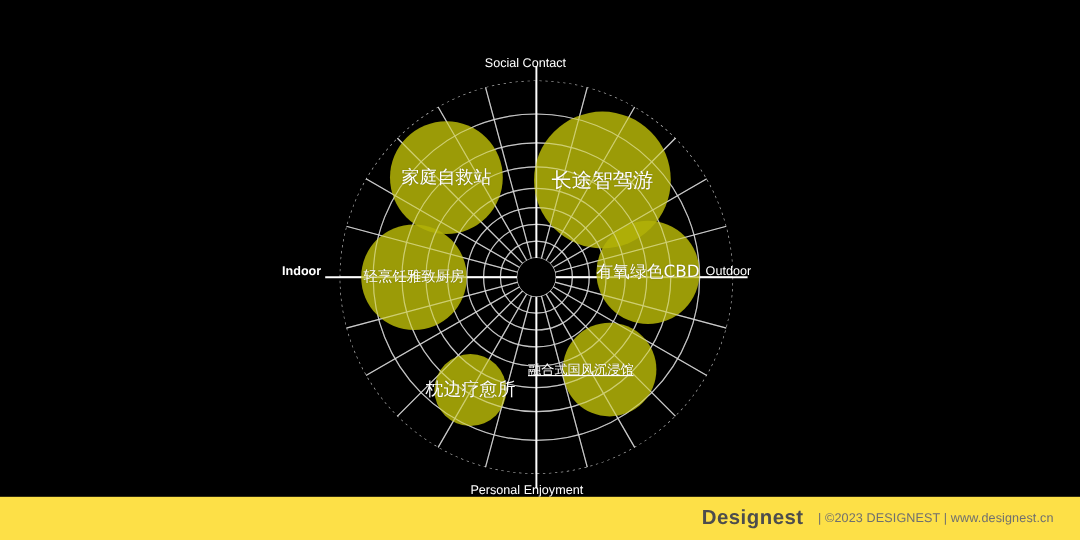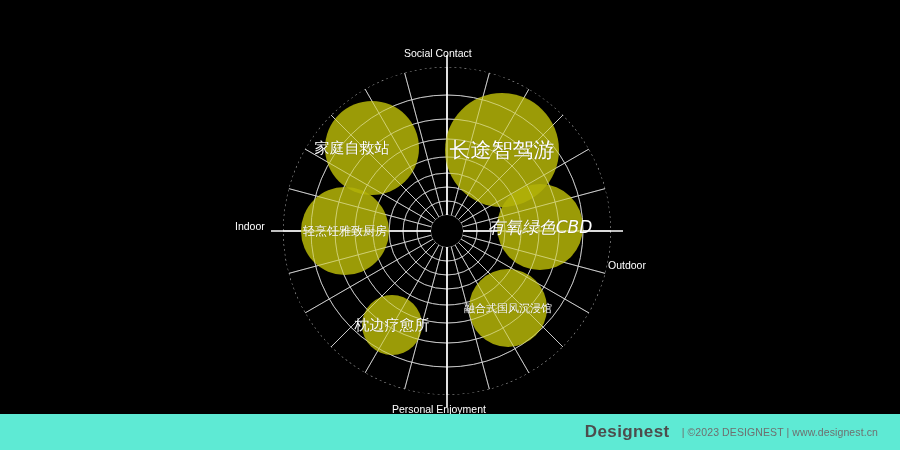--- a/index.html
+++ b/index.html
@@ -45,40 +45,40 @@
   }
   .axis-label {
     position: absolute;
     color: #ffffff;
     font-size: 10.5px;
     white-space: nowrap;
     font-family: "Liberation Sans", "DejaVu Sans", sans-serif;
   }
   #axis-label-top    { left: 404px; top: 47px; }
   #axis-label-bottom { left: 392px; top: 403px; }
-  #axis-label-left   { left: 235px; top: 220px; }
-  #axis-label-right  { left: 608px; top: 220px; margin-top: 39px; }
+  #axis-label-left   { left: 235px; top: 220px; font-weight: bold; }
+  #axis-label-right  { left: 588px; top: 220px; }
 
   .bubble-label {
     position: absolute;
     color: #ffffff;
     white-space: nowrap;
     transform: translate(-50%, -50%);
     text-shadow: 0 0 1px rgba(0,0,0,0.35);
     font-family: "DejaVu Sans", "Liberation Sans", sans-serif;
     pointer-events: none;
   }
 
   #footer {
     position: absolute;
     left: 0;
     bottom: 0;
     width: 900px;
     height: 36px;
-    background: #5eead4;
+    background: #fde047;
     display: flex;
     align-items: center;
     justify-content: flex-end;
     padding-right: 22px;
     box-sizing: border-box;
   }
   #footer-brand {
     font-size: 17px;
     font-weight: bold;
     color: #4d4d4d;
@@ -187,25 +187,25 @@
         </g>
         <circle cx="447" cy="231" r="16" fill="#000000"></circle>
       </svg>
 
     <div class="axis-label" id="axis-label-top">Social Contact</div>
     <div class="axis-label" id="axis-label-bottom">Personal Enjoyment</div>
     <div class="axis-label" id="axis-label-left">Indoor</div>
     <div class="axis-label" id="axis-label-right">Outdoor</div>
 
     <div id="bubble-labels">
-        <div class="bubble-label" style="left: 352px; top: 148px; font-size: 15px;">家庭自救站</div>
-        <div class="bubble-label" style="left: 502px; top: 150px; font-size: 21px;">长途智驾游</div>
+        <div class="bubble-label" style="left: 372px; top: 148px; font-size: 15px;">家庭自救站</div>
+        <div class="bubble-label" style="left: 502px; top: 150px; font-size: 17px;">长途智驾游</div>
         <div class="bubble-label" style="left: 345px; top: 231px; font-size: 12px;">轻烹饪雅致厨房</div>
-        <div class="bubble-label" style="left: 540px; top: 227px; font-size: 17px; font-style: italic;">有氧绿色CBD</div>
-        <div class="bubble-label" style="left: 508px; top: 308px; font-size: 11px;">融合式国风沉浸馆</div>
+        <div class="bubble-label" style="left: 540px; top: 227px; font-size: 14px;">有氧绿色CBD</div>
+        <div class="bubble-label" style="left: 484px; top: 308px; font-size: 11px; text-decoration: underline;">融合式国风沉浸馆</div>
         <div class="bubble-label" style="left: 392px; top: 325px; font-size: 15px;">枕边疗愈所</div>
       </div>
   </div>
 
   <div id="footer">
     <span id="footer-brand">Designest</span>
     <span id="footer-meta">| ©2023 DESIGNEST | www.designest.cn</span>
   </div>
 
 </div>

